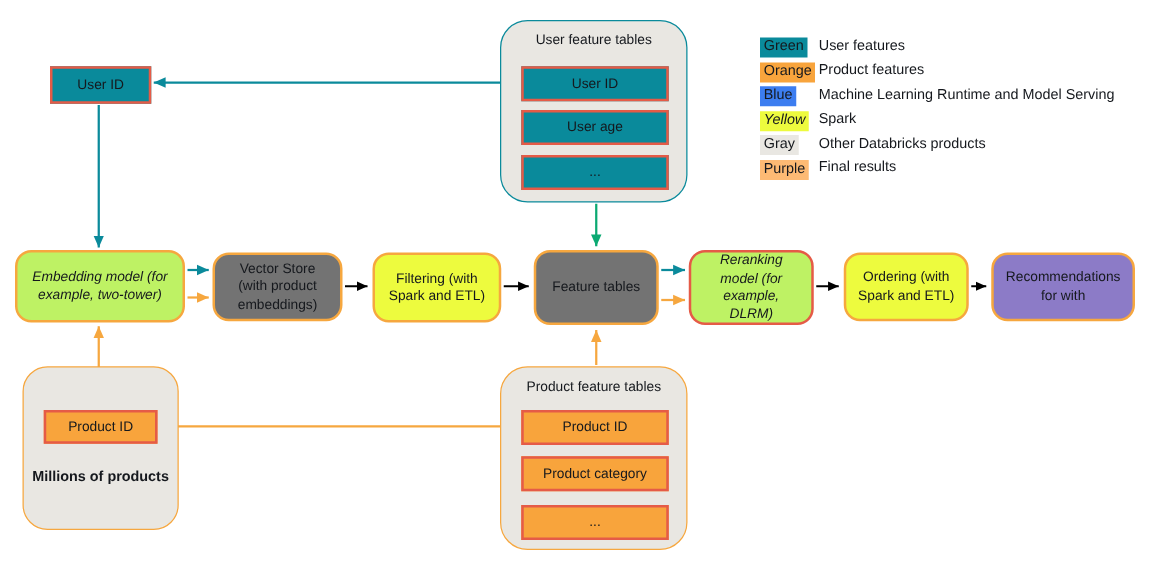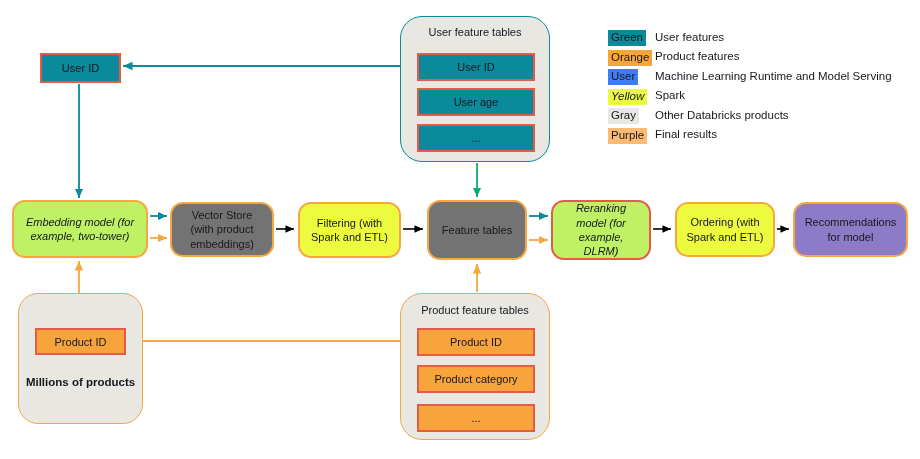--- a/index.html
+++ b/index.html
@@ -102,21 +102,21 @@
   <div class="legend">
     <div class="legend-row">
       <span class="legend-chip-cell"><span class="legend-chip" style="background: rgb(10, 138, 155);">Green</span></span>
       <span class="legend-label">User features</span>
     </div>
     <div class="legend-row">
       <span class="legend-chip-cell"><span class="legend-chip" style="background: rgb(248, 164, 60);">Orange</span></span>
       <span class="legend-label">Product features</span>
     </div>
     <div class="legend-row">
-      <span class="legend-chip-cell"><span class="legend-chip" style="background: rgb(60, 125, 240);">User</span></span>
+      <span class="legend-chip-cell"><span class="legend-chip" style="background: rgb(60, 125, 240);">Blue</span></span>
       <span class="legend-label">Machine Learning Runtime and Model Serving</span>
     </div>
     <div class="legend-row">
       <span class="legend-chip-cell"><span class="legend-chip" style="background: rgb(237, 251, 62); font-style: italic;">Yellow</span></span>
       <span class="legend-label">Spark</span>
     </div>
     <div class="legend-row">
       <span class="legend-chip-cell"><span class="legend-chip" style="background: rgb(233, 231, 226);">Gray</span></span>
       <span class="legend-label">Other Databricks products</span>
     </div>
@@ -125,21 +125,21 @@
       <span class="legend-label">Final results</span>
     </div>
   </div>
 
   <div class="node blue rounded" style="left:12px;top:200px;width:136px;height:58px;">Embedding model (for example, two-tower)</div>
   <div class="node gray rounded" style="left:170px;top:202px;width:104px;height:55px;">Vector Store (with product embeddings)</div>
   <div class="node yellow rounded" style="left:298px;top:202px;width:103px;height:56px;">Filtering (with Spark and ETL)</div>
   <div class="node gray rounded" style="left:427px;top:200px;width:100px;height:60px;">Feature tables</div>
   <div class="node blue rounded red-border" style="left:551px;top:200px;width:100px;height:60px;border-radius:13px;">Reranking model (for example, DLRM)</div>
   <div class="node yellow rounded" style="left:675px;top:202px;width:100px;height:55px;">Ordering (with Spark and ETL)</div>
-  <div class="node purple rounded" style="left:793px;top:202px;width:115px;height:55px;">Recommendations for model</div>
+  <div class="node purple rounded" style="left:793px;top:202px;width:115px;height:55px;">Recommendations for with</div>
 
   <div class="group orange-border" style="left:18px;top:293px;width:125px;height:131px;border-radius:20px;">
     <div class="trow orange" style="left:16px;top:34px;width:91px;height:27px;">Product ID</div>
     <div class="group-caption" style="top:82px;">Millions of products</div>
   </div>
 
   <div class="group orange-border" style="left:400px;top:293px;width:150px;height:147px;">
     <div class="group-title" style="top:10px;">Product feature tables</div>
     <div class="trow orange" style="top:34px;">Product ID</div>
     <div class="trow orange" style="top:71px;">Product category</div>

